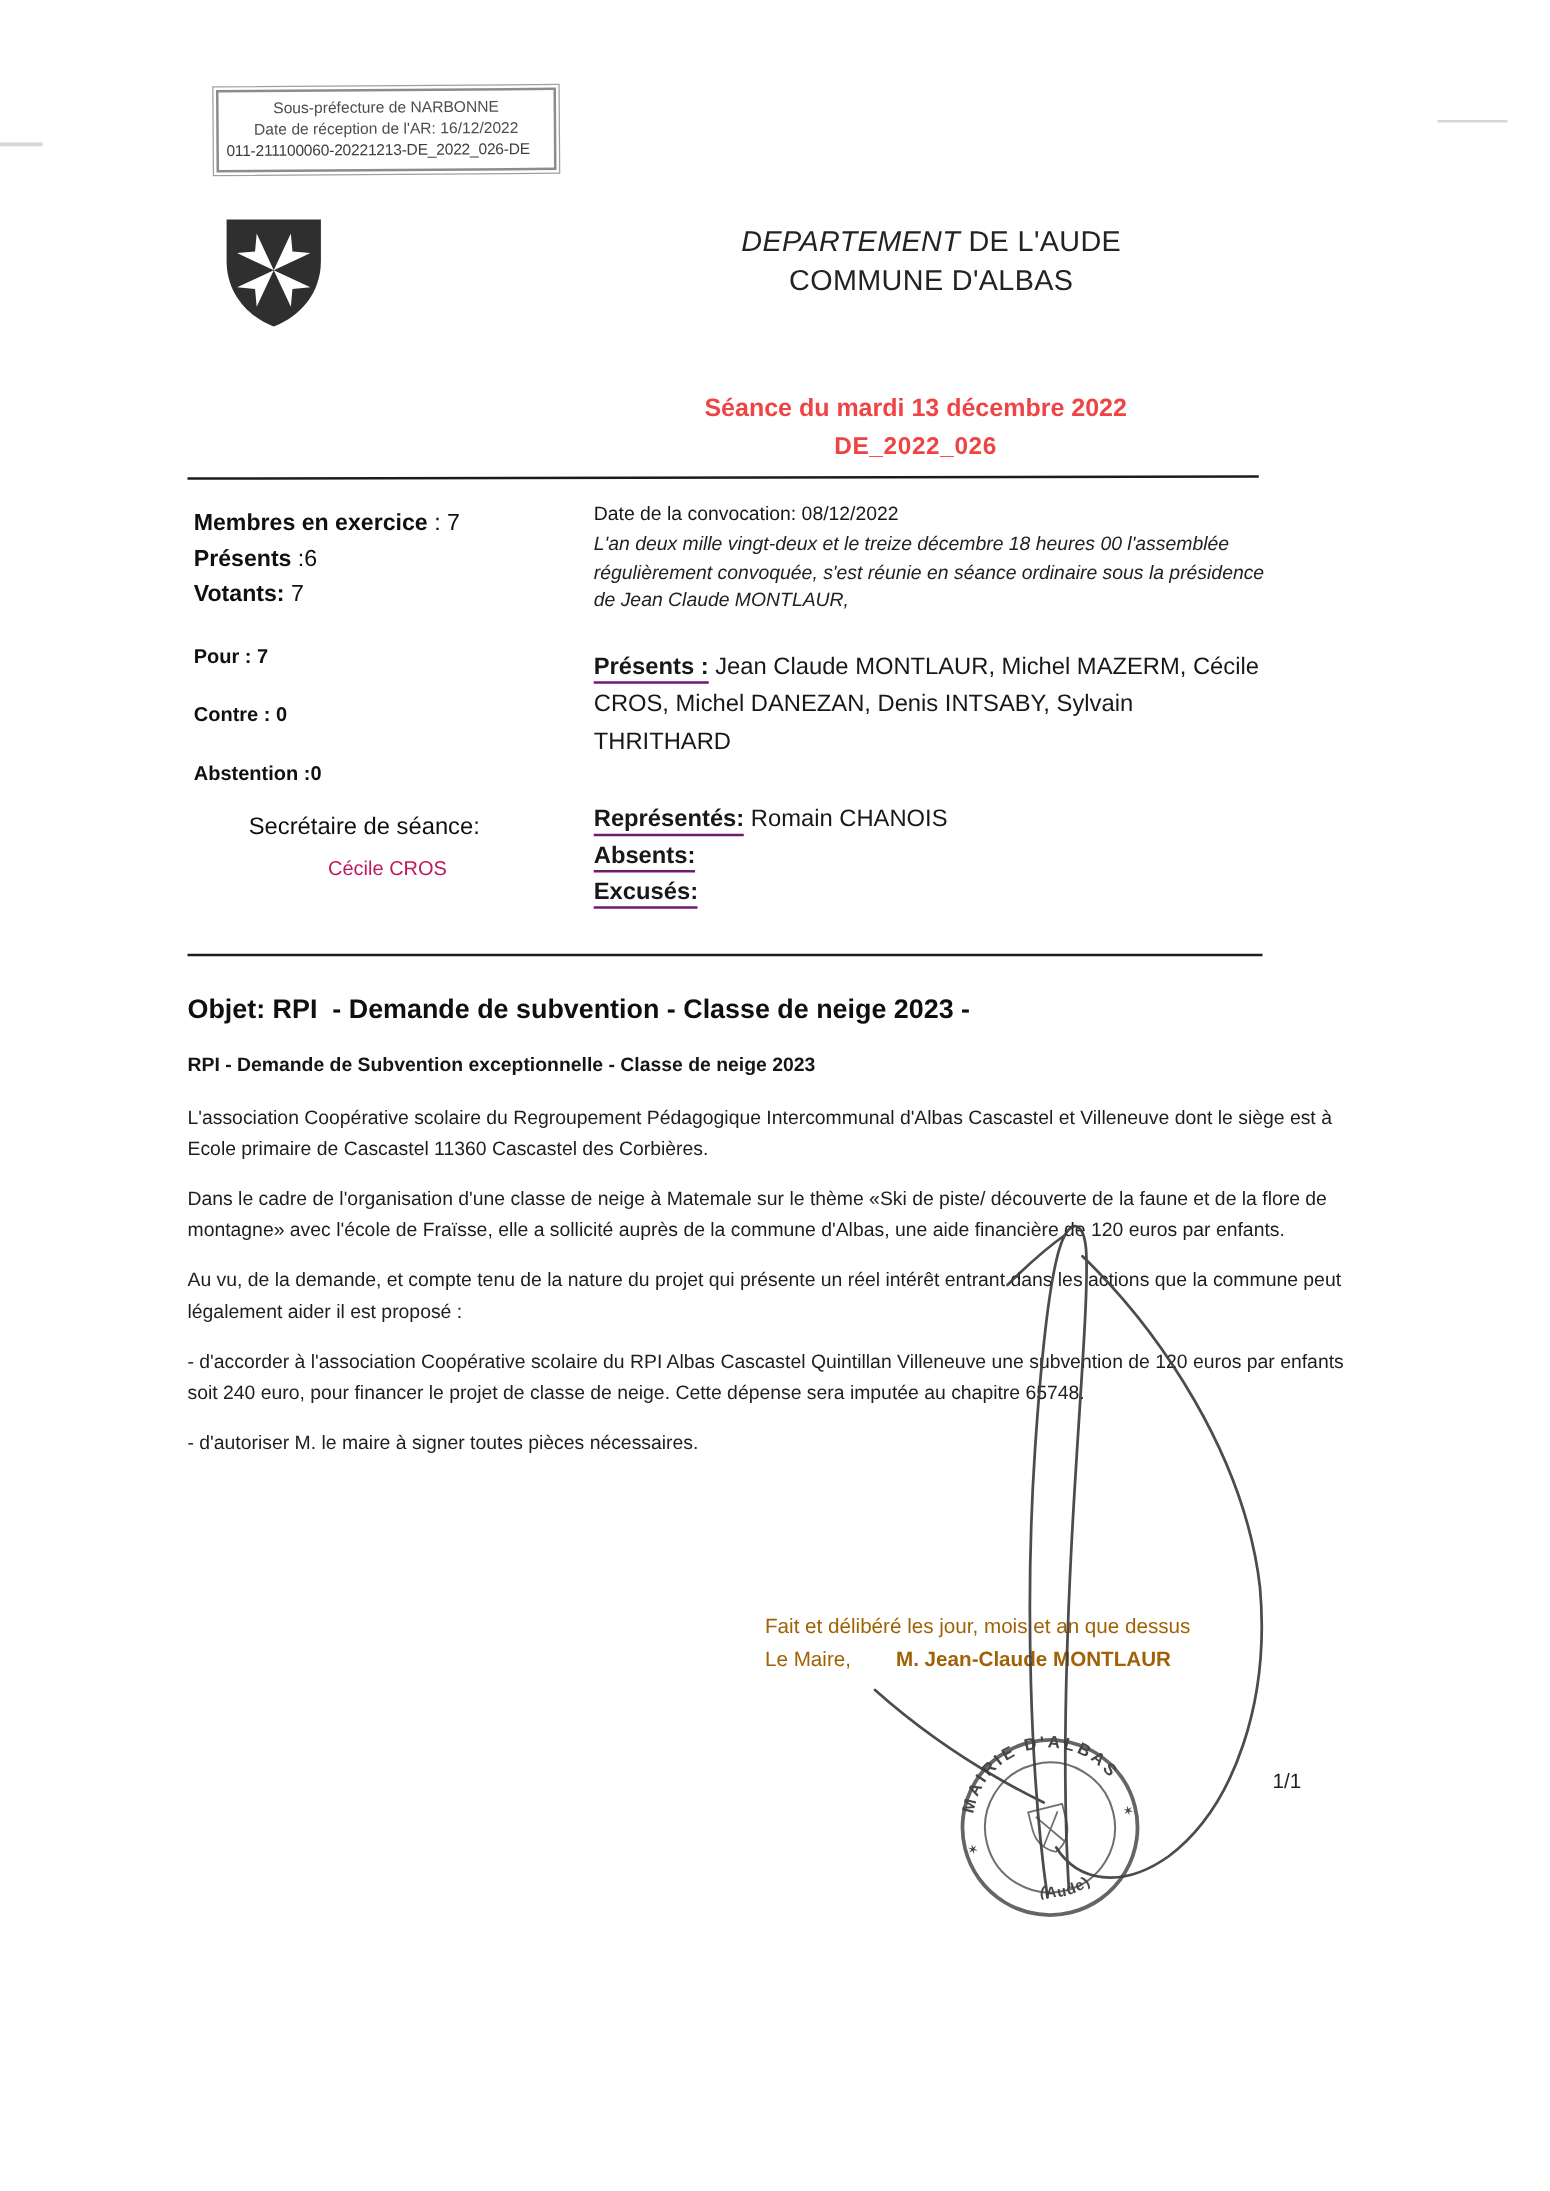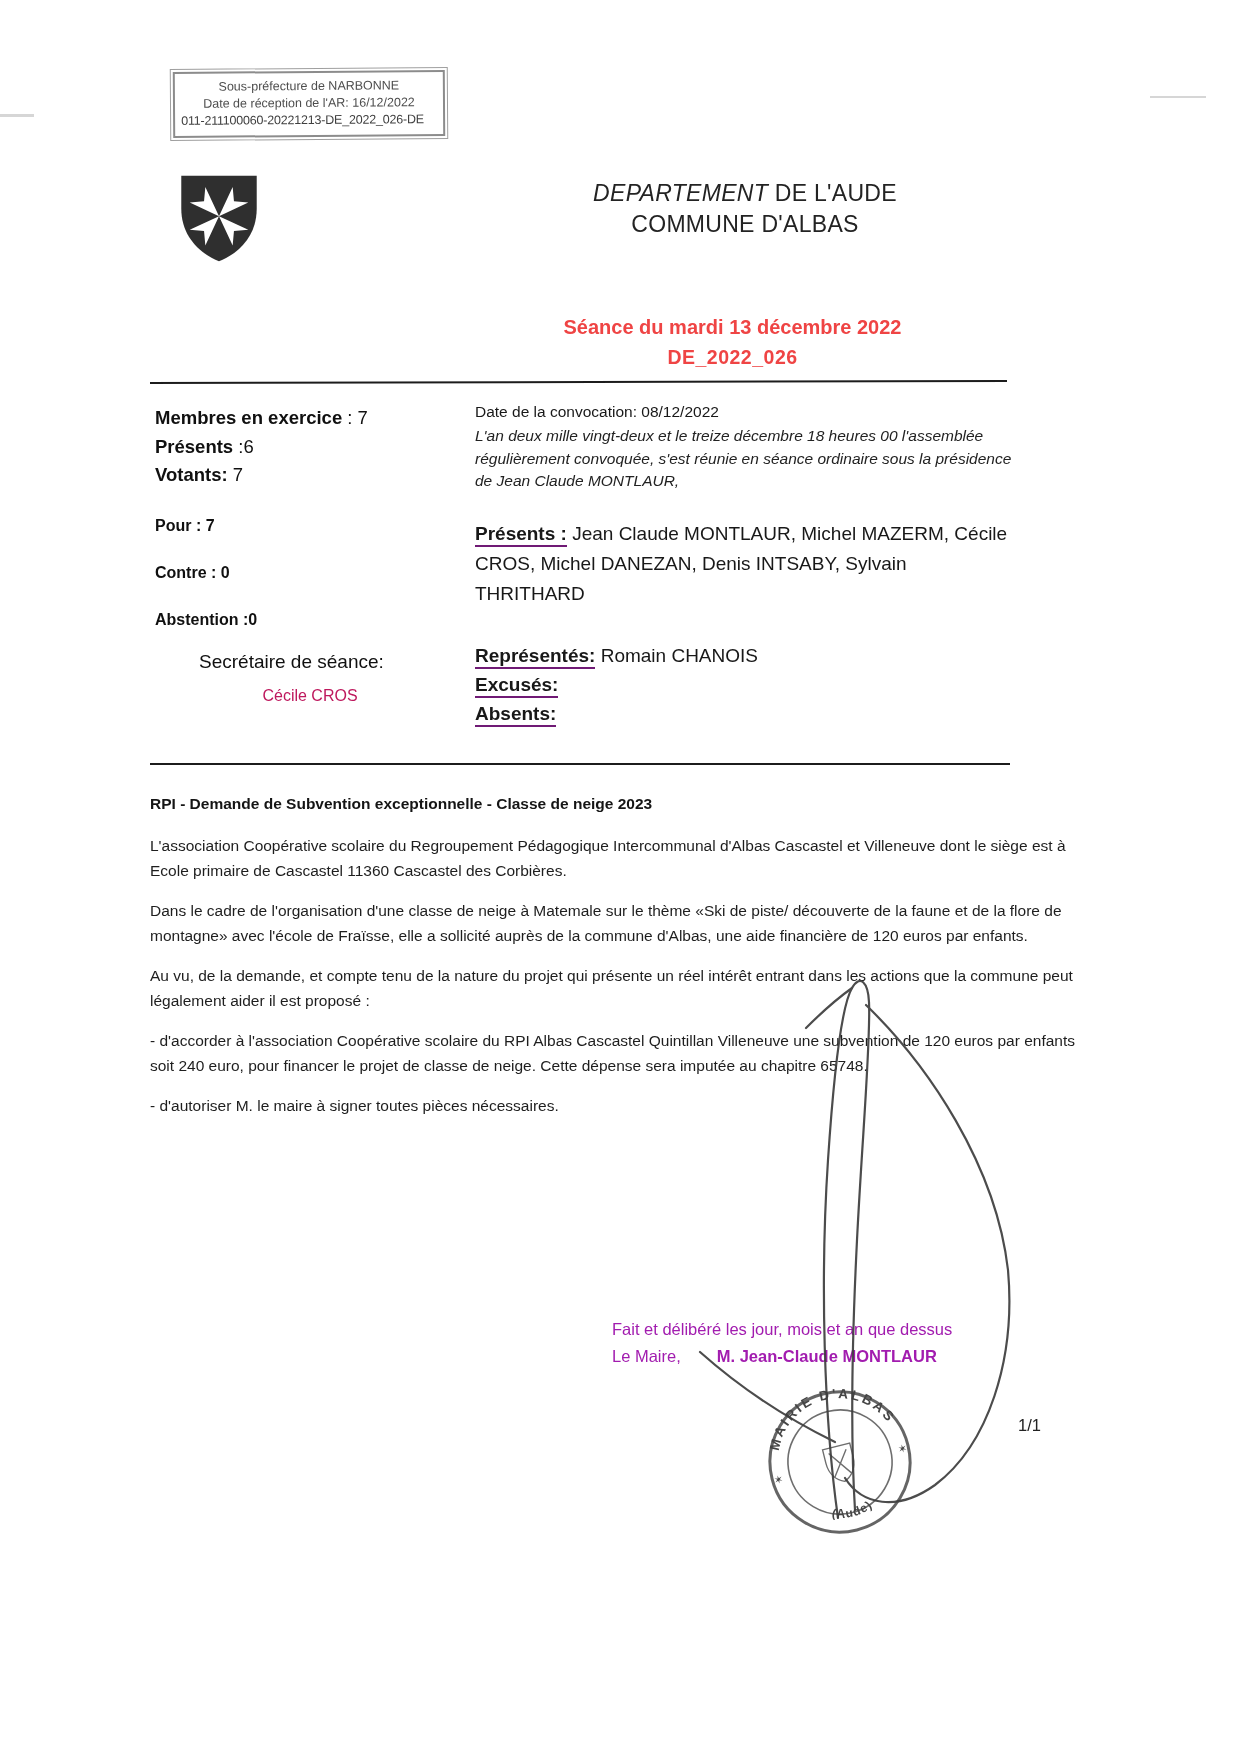--- a/index.html
+++ b/index.html
@@ -47,21 +47,21 @@
   .roster{margin-top:26px;font-size:19px;line-height:30px;}
   .att-label{font-weight:bold;border-bottom:2px solid #701a75;padding-bottom:1px;}
   .att-rows{margin-top:32px;}
   .att-row{font-size:19px;line-height:29px;}
   
   .body-section{position:absolute;left:150px;top:795px;width:948px;}
   .subject-title{font-size:21.5px;font-weight:bold;color:#0f0f0f;margin:0 0 24px 0;white-space:pre-wrap;}
   .subject-subtitle{font-size:15.5px;font-weight:bold;color:#151515;margin:0 0 20px 0;}
   .body-section p{font-size:15.5px;line-height:25px;margin:0 0 15px 0;color:#1e1e1e;}
   
-  .closing{position:absolute;left:612px;top:1316px;width:440px;font-size:16.5px;line-height:27px;color:#a21caf;}
+  .closing{position:absolute;left:612px;top:1288px;width:440px;font-size:16.5px;line-height:27px;color:#a16207;}
   .signer-name{font-weight:bold;margin-left:36px;}
   
   .overlay{position:absolute;left:0;top:0;width:1240px;height:1753px;}
   
   .page-number{position:absolute;left:1018px;top:1416px;font-size:16.5px;color:#222;}
   
   .scan-mark{position:absolute;background:#d6d6d6;}
   .scan-mark.m1{left:0;top:114px;width:34px;height:3px;}
   .scan-mark.m2{left:1150px;top:96px;width:56px;height:2px;}
 </style>
@@ -122,31 +122,32 @@
     <div class="conv-line">Date de la convocation: 08/12/2022</div>
     <div class="preamble">L'an deux mille vingt-deux et le treize décembre 18 heures 00 l'assemblée régulièrement convoquée, s'est réunie en séance ordinaire sous la présidence de Jean Claude MONTLAUR,</div>
     <div class="roster">
       <span class="att-label">Présents :</span><span> Jean Claude MONTLAUR, Michel MAZERM, Cécile CROS, Michel DANEZAN, Denis INTSABY, Sylvain THRITHARD</span>
     </div>
     <div class="att-rows">
       <div class="att-row">
         <span class="att-label">Représentés:</span><span> Romain CHANOIS</span>
       </div>
       <div class="att-row">
-        <span class="att-label">Excusés:</span><span></span>
+        <span class="att-label">Absents:</span><span></span>
       </div>
       <div class="att-row">
-        <span class="att-label">Absents:</span><span></span>
+        <span class="att-label">Excusés:</span><span></span>
       </div>
     </div>
   </div>
 
   <div class="rule rule-2"></div>
 
   <div class="body-section">
+    <div class="subject-title">Objet: RPI  - Demande de subvention - Classe de neige 2023 -</div>
     <div class="subject-subtitle">RPI - Demande de Subvention exceptionnelle - Classe de neige 2023</div>
     <p>L'association Coopérative scolaire du Regroupement Pédagogique Intercommunal d'Albas Cascastel et Villeneuve dont le siège est à Ecole primaire de Cascastel 11360 Cascastel des Corbières.</p>
     <p>Dans le cadre de l'organisation d'une classe de neige à Matemale sur le thème «Ski de piste/ découverte de la faune et de la flore de montagne» avec l'école de Fraïsse, elle a sollicité auprès de la commune d'Albas, une aide financière de 120 euros par enfants.</p>
     <p>Au vu, de la demande, et compte tenu de la nature du projet qui présente un réel intérêt entrant dans les actions que la commune peut légalement aider il est proposé :</p>
     <p>- d'accorder à l'association Coopérative scolaire du RPI Albas Cascastel Quintillan Villeneuve une subvention de 120 euros par enfants soit 240 euro, pour financer le projet de classe de neige. Cette dépense sera imputée au chapitre 65748.</p>
     <p>- d'autoriser M. le maire à signer toutes pièces nécessaires.</p>
   </div>
 
   <div class="closing">
     <div>Fait et délibéré les jour, mois et an que dessus</div>

